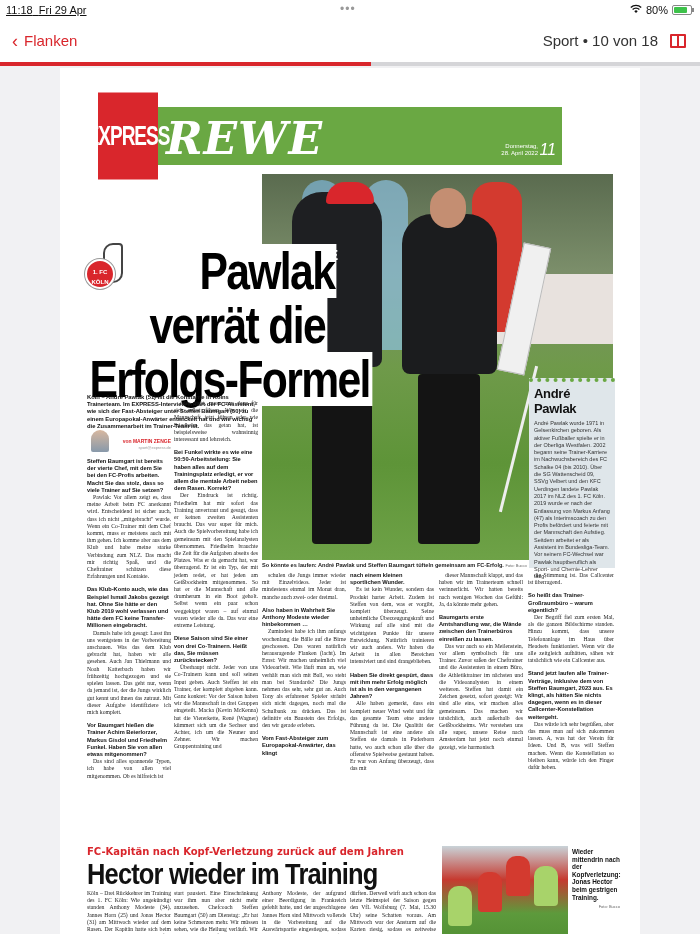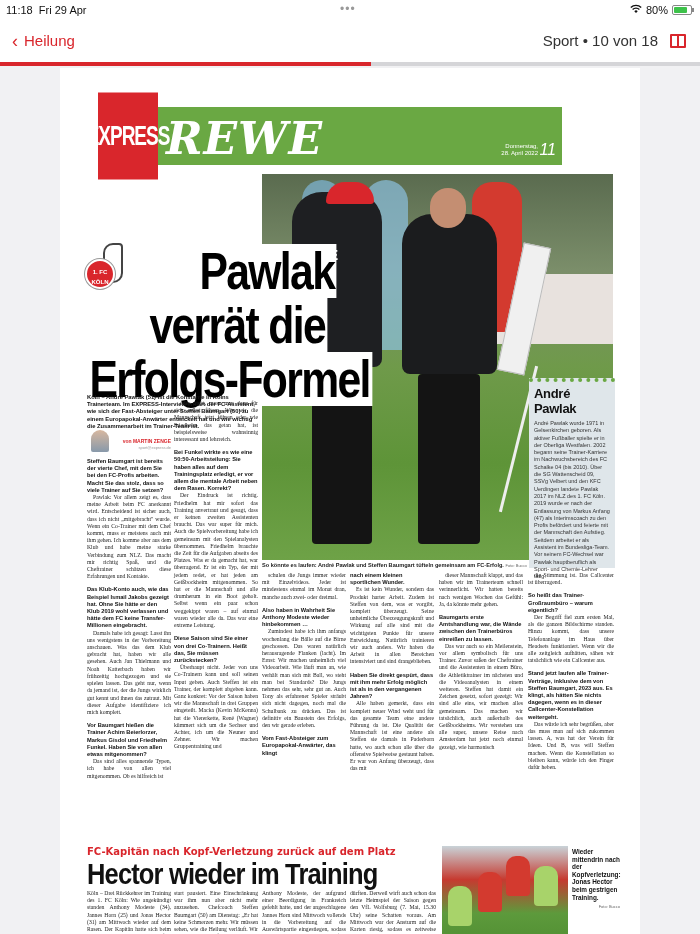--- a/index.html
+++ b/index.html
@@ -1,18 +1,18 @@
 <!DOCTYPE html>
 <html><head>
 <meta charset="utf-8">
 <style>
   * { box-sizing: border-box; margin: 0; padding: 0; }
   html, body { width: 700px; height: 934px; overflow: hidden; background: #f1f1f3; font-family: "Liberation Sans", sans-serif; }
   .statusbar { position: absolute; left: 0; top: 0; width: 700px; height: 22px; background: #fff; font-size: 11px; color: #111; }
-  .statusbar .time { position: absolute; left: 6px; top: 4px; }
+  .statusbar .time { position: absolute; left: 6px; top: 4px; text-decoration: underline; }
   .statusbar .dots { position: absolute; left: 340px; top: 2px; color: #999; font-size: 12px; letter-spacing: 1px; }
   .statusbar .right { position: absolute; right: 8px; top: 4px; display: flex; align-items: center; gap: 4px; justify-content: space-between; }
   .battery { width: 20px; height: 10px; border: 1px solid #888; border-radius: 2px; position: relative; }
   .battery::before { content: ""; position: absolute; left: 1px; top: 1px; width: 13px; height: 6px; background: #3dc24a; border-radius: 1px; }
   .battery::after { content: ""; position: absolute; right: -3px; top: 2px; width: 2px; height: 4px; background: #888; }
   .navbar { position: absolute; left: 0; top: 22px; width: 700px; height: 40px; background: #fff; }
   .back { position: absolute; left: 12px; top: 10px; color: #d9262c; font-size: 15px; display: flex; align-items: center; gap: 6px; cursor: pointer; }
   .back .chev { font-size: 18px; line-height: 16px; }
   .navright { position: absolute; right: 14px; top: 10px; display: flex; align-items: center; gap: 12px; font-size: 15px; color: #333; }
   .bookicon { width: 16px; height: 14px; border: 2px solid #d9262c; border-radius: 1px; position: relative; cursor: pointer; }
@@ -86,21 +86,21 @@
         </svg>
     </span>
     <span>80%</span>
     <span class="battery"></span>
   </span>
 </div>
 
 <div class="navbar">
   <div class="back">
     <span class="chev">‹</span>
-    <span>Heilung</span>
+    <span>Flanken</span>
   </div>
   <div class="navright">
     <span>Sport • 10 von 18</span>
     <span class="bookicon"></span>
   </div>
 </div>
 <div class="progress">
   <div class="fill" id="progfill" style="width: 53%;"></div>
 </div>
 
@@ -197,21 +197,21 @@
       <p class="ans">Das war auch so ein Meilenstein, vor allem symbolisch für uns Trainer. Zuvor saßen der Cheftrainer und die Assistenten in einem Büro, die Athletiktrainer im nächsten und die Videoanalysten in einem weiteren. Steffen hat damit ein Zeichen gesetzt, sofort gezeigt: Wir sind alle eins, wir machen alles gemeinsam. Das machen wir tatsächlich, auch außerhalb des Geißbockheims. Wir verstehen uns alle super, unsere Reise nach Amsterdam hat jetzt noch einmal gezeigt, wie harmonisch</p>
     </div>
   <div class="col" id="c5" style="left:468px; top:504px; width:86px;">
       <p class="ans">die Stimmung ist. Das Callcenter ist überragend.</p>
       <p class="q">So heißt das Trainer-Großraumbüro – warum eigentlich?</p>
       <p class="ans">Der Begriff fiel zum ersten Mal, als die ganzen Bildschirme standen. Hinzu kommt, dass unsere Telefonanlage im Haus über Headsets funktioniert. Wenn wir die alle zeitgleich aufhätten, sähen wir tatsächlich wie ein Callcenter aus.</p>
       <p class="q">Stand jetzt laufen alle Trainer-Verträge, inklusive dem von Steffen Baumgart, 2023 aus. Es klingt, als hätten Sie nichts dagegen, wenn es in dieser Callcenter-Konstellation weitergeht.</p>
       <p class="ans">Das würde ich sehr begrüßen, aber das muss man auf sich zukommen lassen. A, was hat der Verein für Ideen. Und B, was will Steffen machen. Wenn die Konstellation so bleiben kann, würde ich den Finger dafür heben.</p>
     </div>
 
-  <div class="kicker2">FC-Kapitän nach Kopf-Verletzung zurück auf dem Platz</div>
+  <div class="kicker2">FC-Kapitän nach Kopf-Verletzung zurück auf dem Jahren</div>
   <div class="headline2">Hector wieder im Training</div>
   <div class="col" style="left:27px; top:822px; width:84px;">Köln – Drei Rückkehrer im Training des 1. FC Köln: Wie angekündigt standen Anthony Modeste (34), Jannes Horn (25) und Jonas Hector (31) am Mittwoch wieder auf dem Rasen. Der Kapitän hatte sich beim 3:1-Sieg gegen Arminia Bielefeld am vergangenen Samstag (23. April) eine tiefe Platzwunde zugezogen und zum Wochen-</div>
   <div class="col" style="left:114px; top:822px; width:84px;">start pausiert. Eine Einschränkung war ihm nun aber nicht mehr anzusehen. Chefcoach Steffen Baumgart (50) am Dienstag: „Er hat keine Schmerzen mehr. Wir müssen sehen, wie die Heilung verläuft. Wir rechnen aber ganz fest damit, dass er Samstag wieder dabei ist." Dann ist der FC ab 15.30 Uhr in Augsburg zu Gast. Auch</div>
   <div class="col" style="left:202px; top:822px; width:84px;">Anthony Modeste, der aufgrund einer Beerdigung in Frankreich gefehlt hatte, und der angeschlagene Jannes Horn sind Mittwoch vollends in die Vorbereitung auf die Auswärtspartie eingestiegen, sodass einzig Sebastian Andersson (30, Pause nach Corona) und der diese Woche vom Training freigestellte Ondrej Duda (27) ausfallen</div>
   <div class="col" style="left:290px; top:822px; width:86px;">dürften. Derweil wirft auch schon das letzte Heimspiel der Saison gegen den VfL Wolfsburg (7. Mai, 15.30 Uhr) seine Schatten voraus. Am Mittwoch war der Ansturm auf die Karten riesig, sodass es zeitweise Probleme im Ticketshop gab. 50.000 Fans wollen den FC Richtung Europa brüllen!</div>
 
   <div class="photo2">
     <div class="p" style="left:6px; top:40px; background:#a8d36a;"></div>
     <div class="p" style="left:36px; top:26px; background:#d33a2f;"></div>
     <div class="p" style="left:64px; top:10px; background:#d33a2f;"></div>

